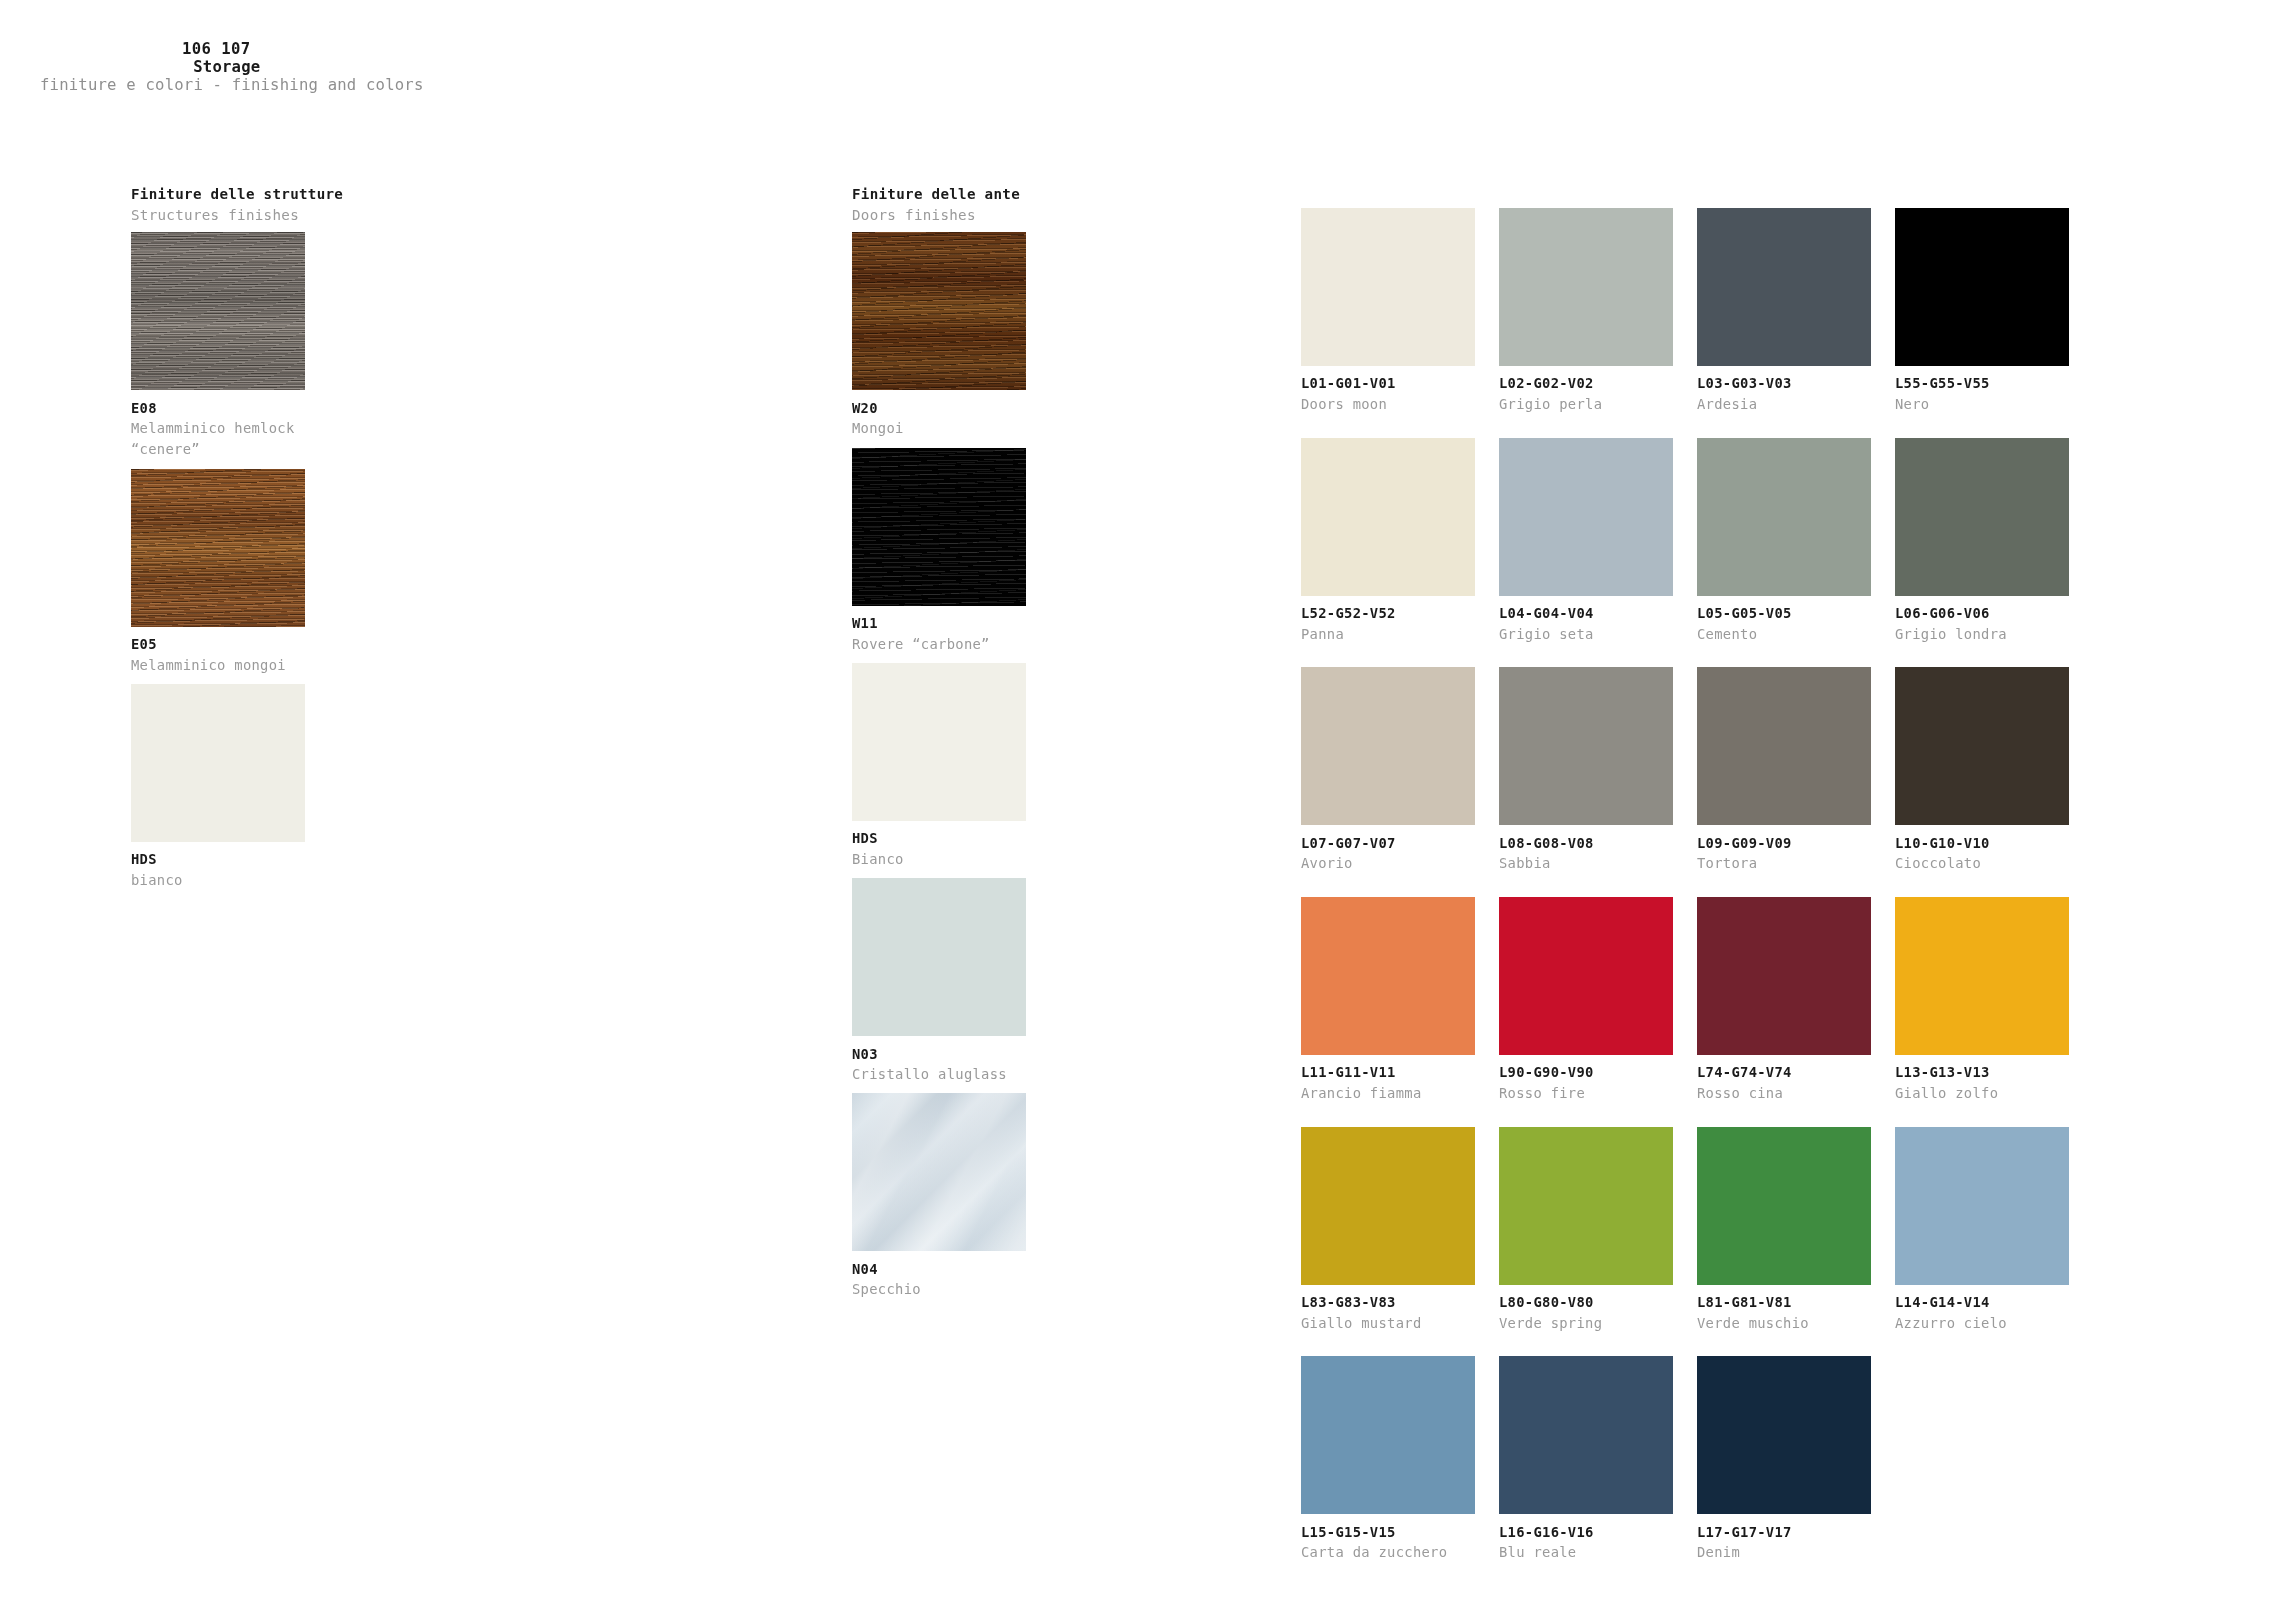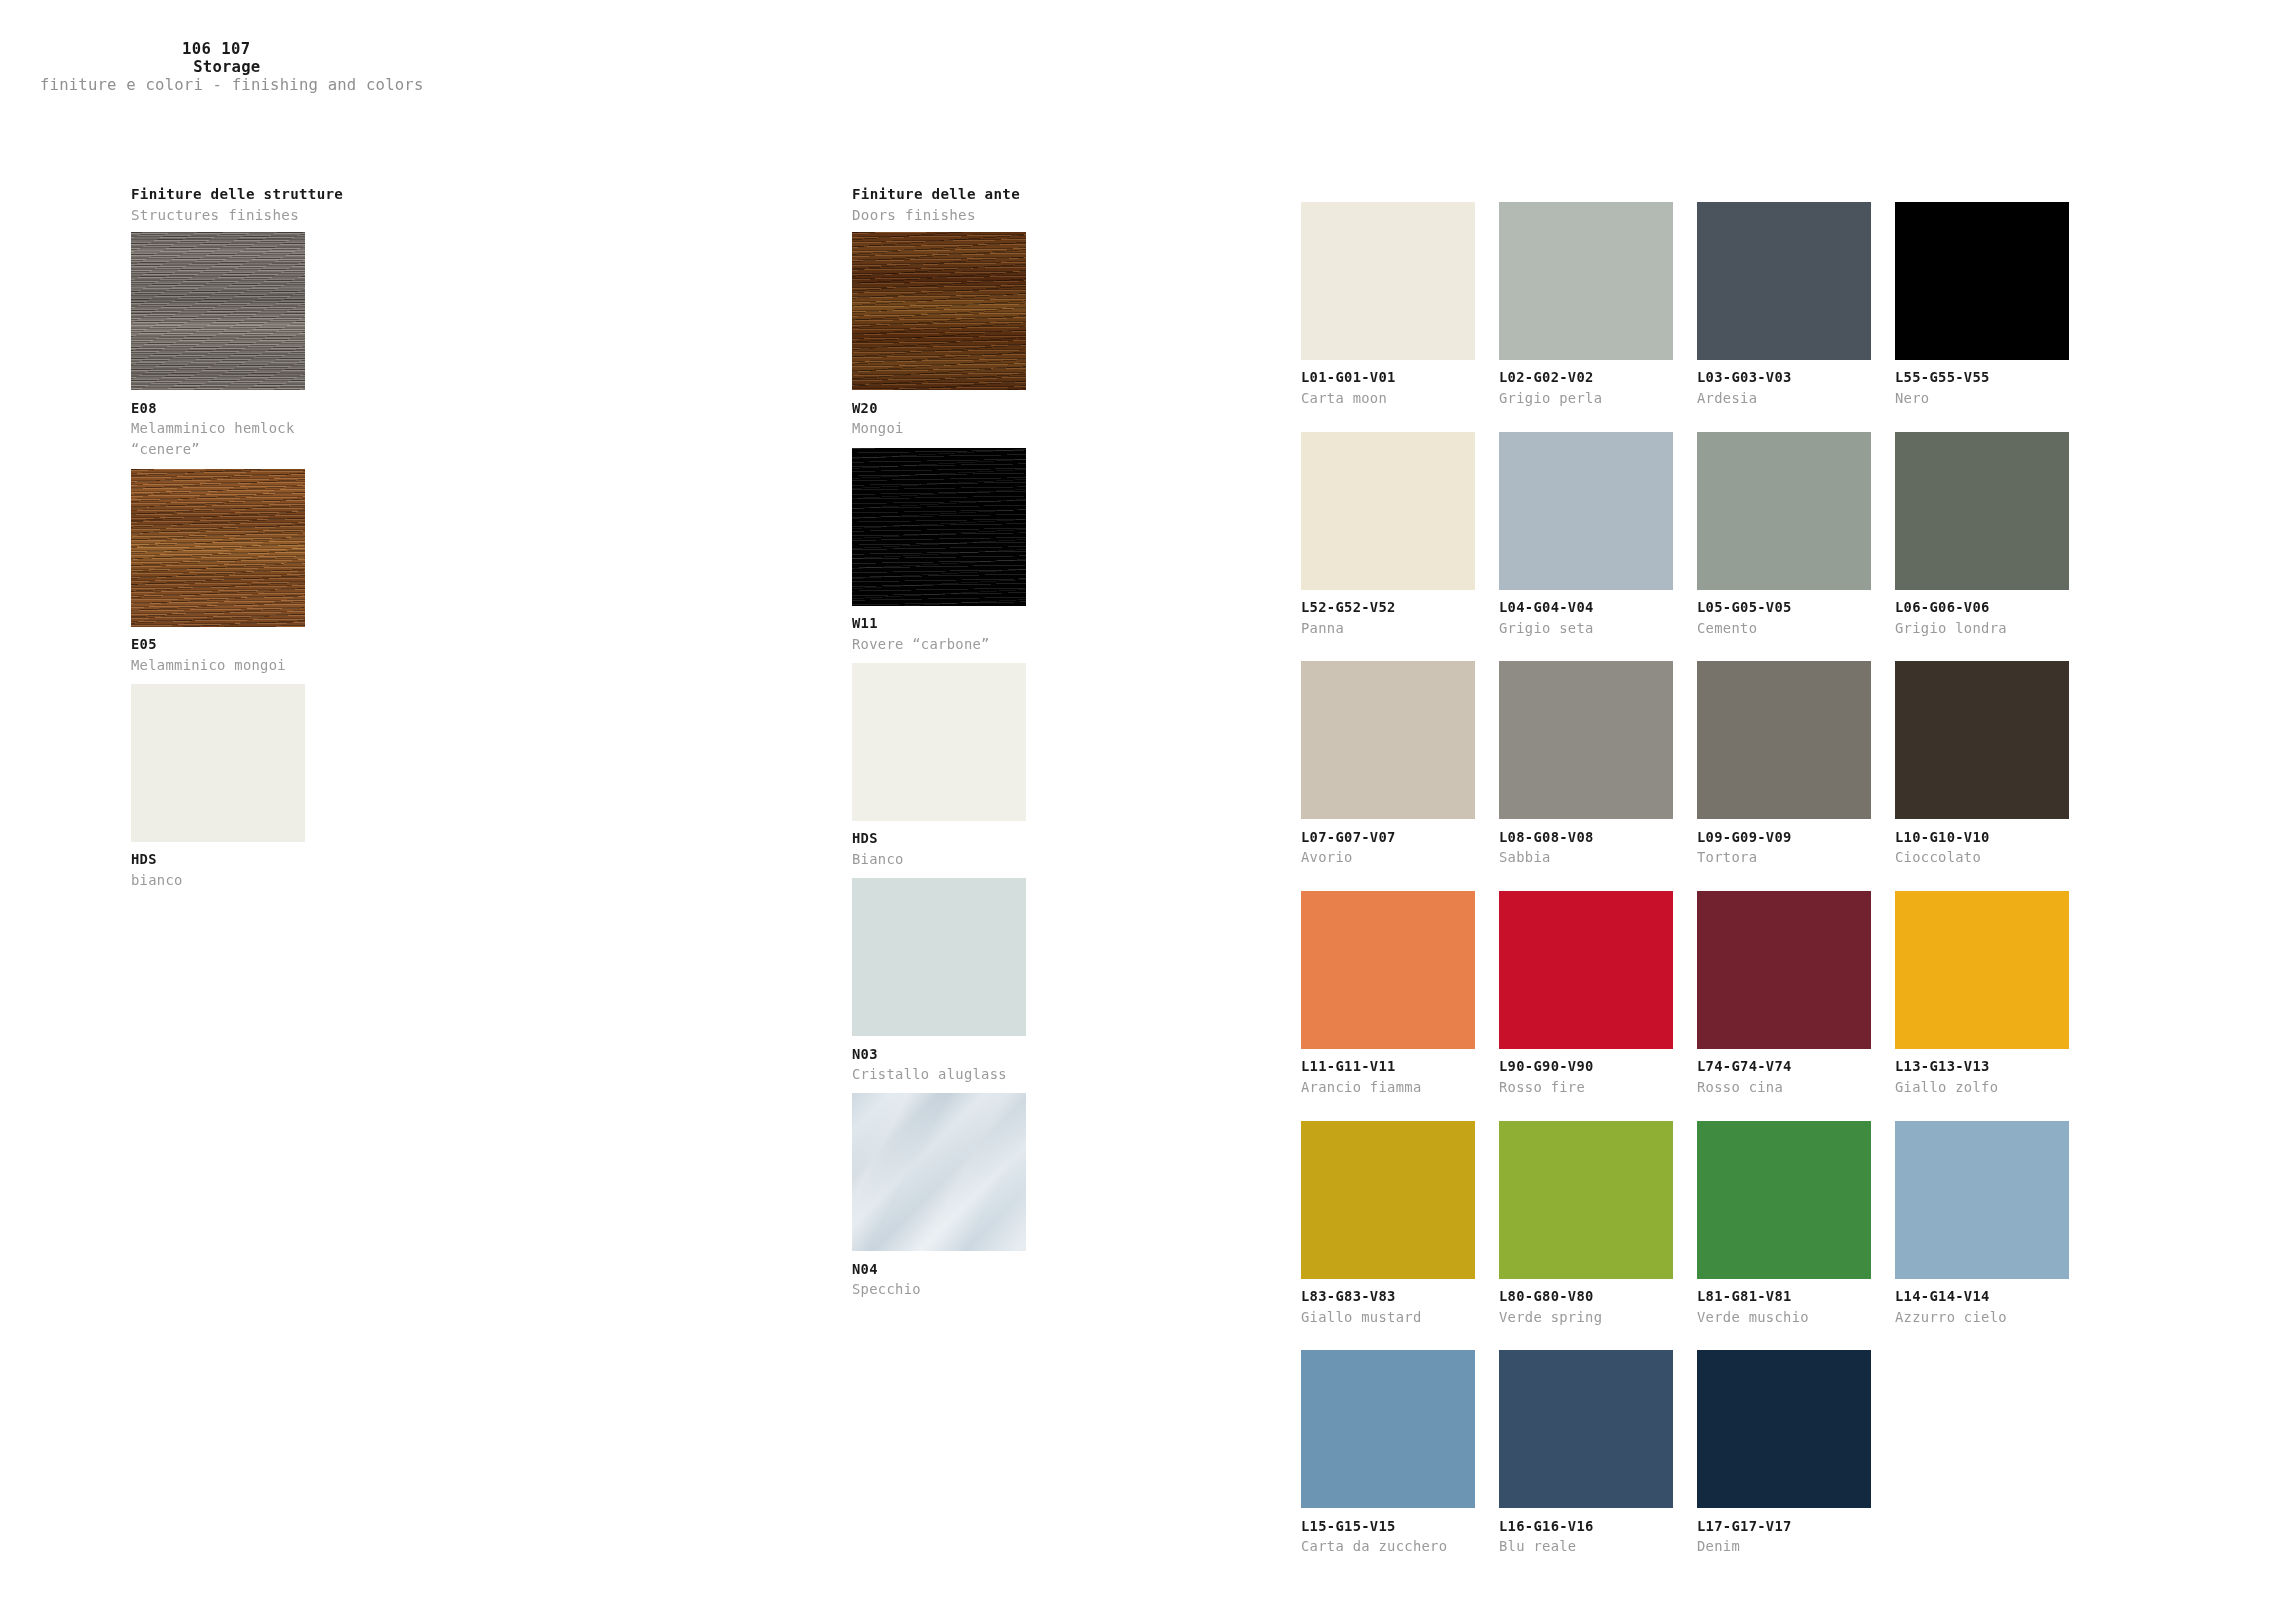--- a/index.html
+++ b/index.html
@@ -199,21 +199,21 @@
       linear-gradient(118deg,
         rgba(255,255,255,0.0) 0%, rgba(255,255,255,0.45) 22%,
         rgba(255,255,255,0.0) 38%, rgba(255,255,255,0.30) 60%,
         rgba(255,255,255,0.0) 76%, rgba(255,255,255,0.35) 95%);
   }
 
   
   .grid {
     position: absolute;
     left: 1301px;
-    top: 202px;
+    top: 208px;
     display: grid;
     grid-template-columns: repeat(4, 174px);
     grid-column-gap: 24px;
     grid-row-gap: 0px;
   }
   .g-cell { width: 174px; margin-bottom: 23px; }
   .g-sw {
     width: 174px;
     height: 158px;
     display: block;
@@ -302,21 +302,21 @@
     <div class="sw tex tex-n04"></div>
     <div class="entry-code">N04</div>
     <div class="entry-name">Specchio</div>
   </div>
 </div>
 
 <div class="grid" id="palette-grid">
     <div class="g-cell">
       <div class="g-sw" style="background: rgb(238, 234, 222);"></div>
       <div class="g-code">L01-G01-V01</div>
-      <div class="g-name">Carta moon</div>
+      <div class="g-name">Doors moon</div>
     </div>
     <div class="g-cell">
       <div class="g-sw" style="background: rgb(179, 186, 180);"></div>
       <div class="g-code">L02-G02-V02</div>
       <div class="g-name">Grigio perla</div>
     </div>
     <div class="g-cell">
       <div class="g-sw" style="background: rgb(75, 84, 92);"></div>
       <div class="g-code">L03-G03-V03</div>
       <div class="g-name">Ardesia</div>

